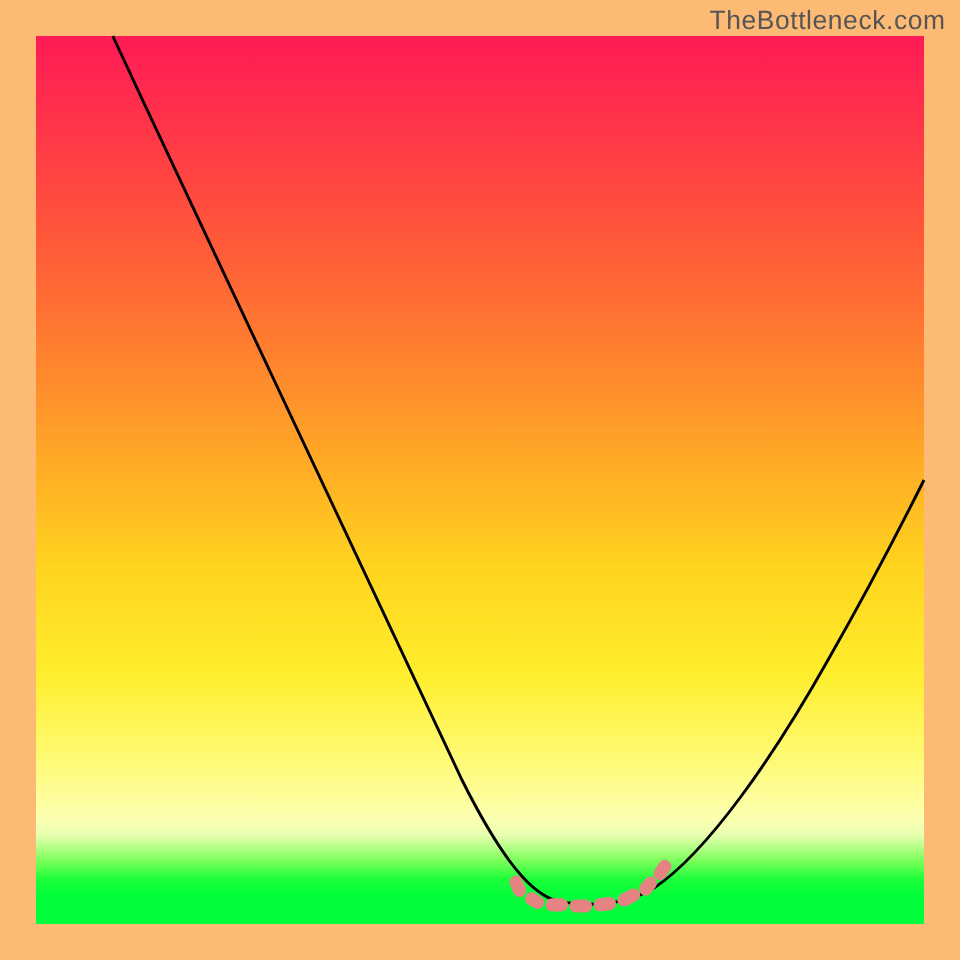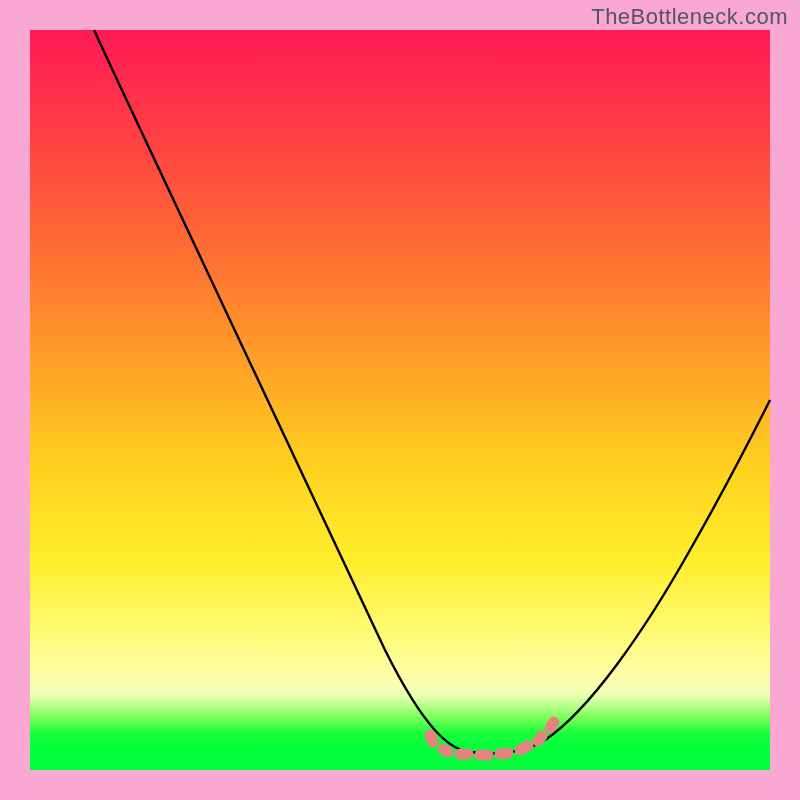--- a/index.html
+++ b/index.html
@@ -10,21 +10,21 @@
     background: #000;
     overflow: hidden;
     font-family: Arial, Helvetica, sans-serif;
   }
   .frame {
     position: absolute;
     left: 0;
     top: 0;
     width: 800px;
     height: 800px;
-    background: #f9a8d4;
+    background: #fdba74;
   }
   .watermark {
     position: absolute;
     top: 4px;
     right: 12px;
     color: #555;
     font-size: 22px;
     font-weight: 500;
     letter-spacing: 0.5px;
     z-index: 20;

